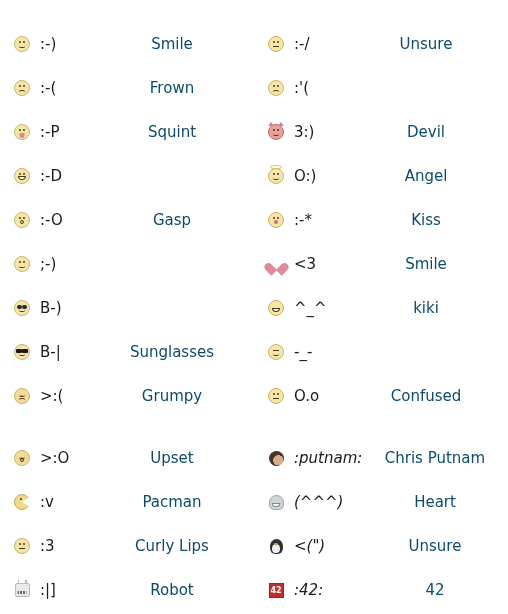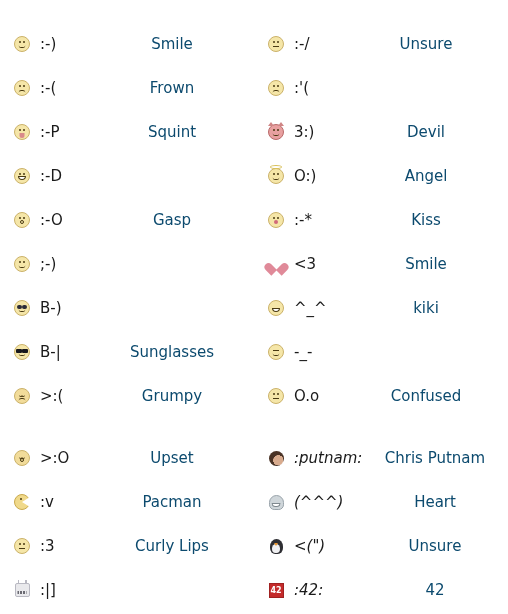--- a/index.html
+++ b/index.html
@@ -443,20 +443,21 @@
         <span class="label-cell">Curly Lips</span>
       </div>
 
       <div class="row">
         <span class="icon-cell">
             <span class="robot">
               <span class="rmouth"></span>
             </span>
           </span>
         <span class="code-cell">:|]</span>
+        <span class="label-cell">Robot</span>
       </div>
 
     </div>
   </div>
 
   <div class="column">
 
     <div class="group">
 
       <div class="row">

